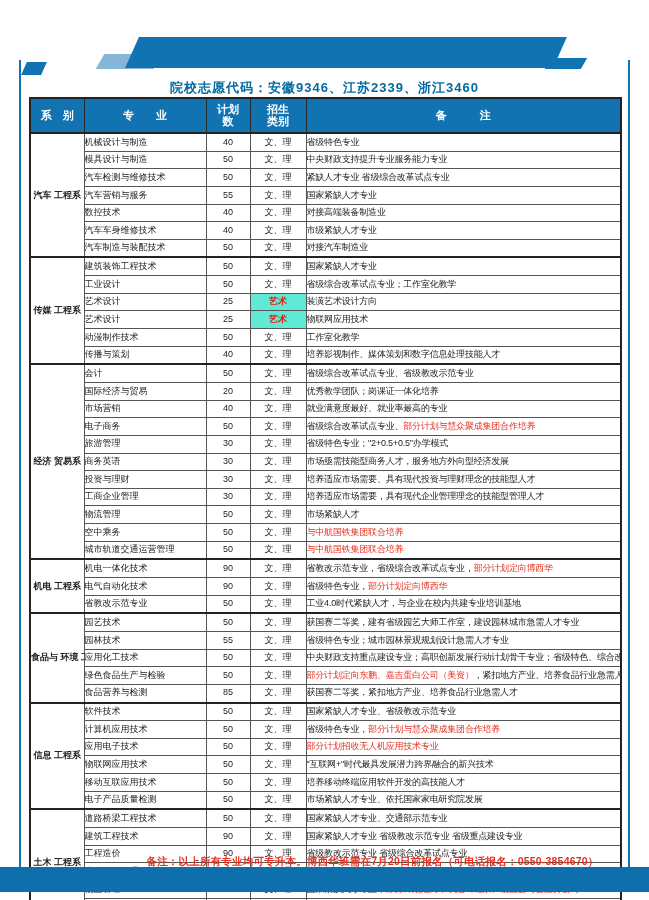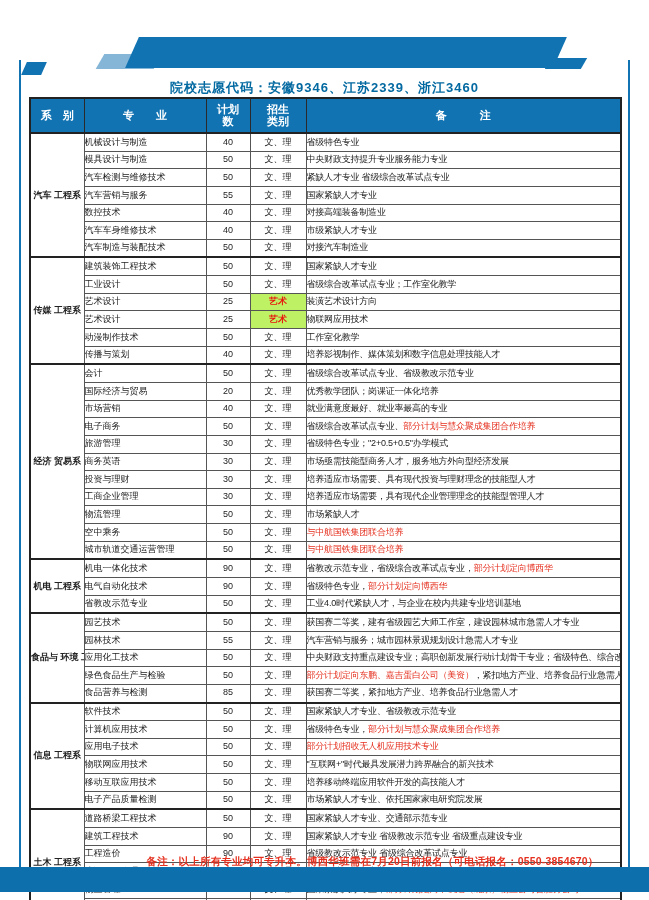--- a/index.html
+++ b/index.html
@@ -45,21 +45,21 @@
     border:1px solid #555;font-size:9px;color:#222;height:16.65px;
     padding:0;line-height:1.05;overflow:hidden;white-space:nowrap;
   }
   tr.dept-first td{border-top:2px solid #222;}
   td.dept-cell{
     text-align:center;font-weight:bold;white-space:pre-line;font-size:10px;color:#111;
   }
   td.major-cell{padding-left:7px;font-size:9.5px;color:#1c1c1c;}
   td.count-cell{text-align:center;color:#333;}
   td.cat-cell{text-align:center;color:#1c1c1c;margin-left:48px;}
-  td.cat-cell.art{background:#bef264;color:#e8150c;font-weight:bold;}
+  td.cat-cell.art{background:#5eead4;color:#e8150c;font-weight:bold;}
   td.remark-cell{padding-left:6px;font-size:8.5px;letter-spacing:-0.2px;color:#1c1c1c;}
   td.remark-cell .red{color:#e5301f;}
 
   .bottom-note{
     position:absolute;left:0;top:855px;width:649px;text-align:center;
     color:#e5301f;font-weight:bold;font-size:10.5px;letter-spacing:0.2px;white-space:nowrap;padding-left:48px;
   }
 </style>
 </head>
 <body>
@@ -272,21 +272,21 @@
 工程系</td>
         <td class="major-cell">园艺技术</td>
         <td class="count-cell">50</td>
         <td class="cat-cell">文、理</td>
         <td class="remark-cell"><span>获国赛二等奖，建有省级园艺大师工作室，建设园林城市急需人才专业</span></td>
       </tr>
       <tr>
         <td class="major-cell">园林技术</td>
         <td class="count-cell">55</td>
         <td class="cat-cell">文、理</td>
-        <td class="remark-cell"><span>汽车营销与服务；城市园林景观规划设计急需人才专业</span></td>
+        <td class="remark-cell"><span>省级特色专业；城市园林景观规划设计急需人才专业</span></td>
       </tr>
       <tr>
         <td class="major-cell">应用化工技术</td>
         <td class="count-cell">50</td>
         <td class="cat-cell">文、理</td>
         <td class="remark-cell"><span>中央财政支持重点建设专业；高职创新发展行动计划骨干专业；省级特色、综合改革试点专业</span></td>
       </tr>
       <tr>
         <td class="major-cell">绿色食品生产与检验</td>
         <td class="count-cell">50</td>

